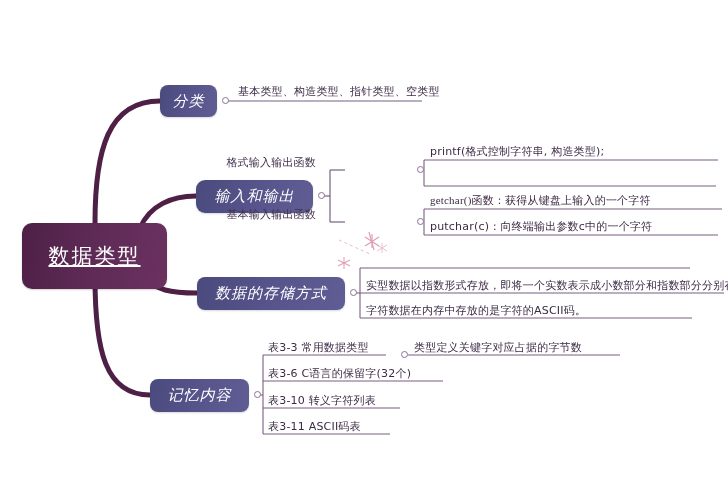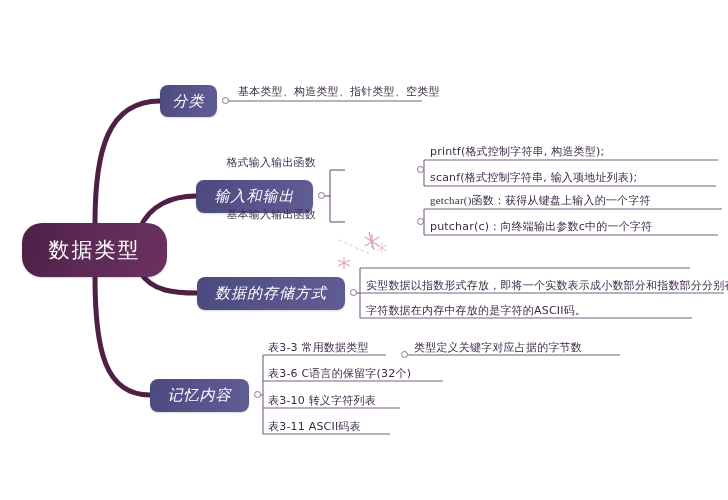--- a/index.html
+++ b/index.html
@@ -41,39 +41,40 @@
     justify-content: center;
     color: #ffffff;
     white-space: nowrap;
     letter-spacing: 0.5px;
   }
 
   .root-node {
     left: 22px;
     top: 223px;
     width: 145px;
-    height: 54px;
-    border-radius: 20px;
+    height: 66px;
+    border-radius: 10px;
     background: linear-gradient(100deg, #4e2046 0%, #5d2a55 45%, #6b3160 100%);
     font-size: 21px;
     letter-spacing: 2px;
     box-shadow: 0 1px 2px rgba(0,0,0,0.18);
+    text-decoration: underline;
   }
 
   .branch-node {
     border-radius: 8px;
     background: linear-gradient(100deg, #4b4a7d 0%, #56548b 50%, #5f5d93 100%);
     font-size: 15px;
     letter-spacing: 1px;
     box-shadow: 0 1px 2px rgba(0,0,0,0.15);
     font-style: italic;
   }
 
   #node-fenlei      { left: 160px; top: 85px;  width: 57px;  height: 32px; }
-  #node-io          { left: 196px; top: 180px; width: 117px; height: 33px; }
+  #node-io          { left: 196px; top: 180px; width: 117px; height: 33px; border-radius: 9px; }
   #node-storage     { left: 197px; top: 277px; width: 148px; height: 33px; }
   #node-memory      { left: 150px; top: 379px; width: 99px;  height: 33px; }
 
   
   .leaf-label {
     position: absolute;
     color: #3c2a45;
     font-size: 11px;
     white-space: nowrap;
     letter-spacing: 0.2px;
@@ -207,21 +208,20 @@
   <div class="dot" style="left:417px; top:166px;"></div>
   <div class="dot" style="left:417px; top:218px;"></div>
   <div class="dot" style="left:401px; top:351px;"></div>
 
   <div class="leaf-label" style="left:238px; top:85px;">基本类型、构造类型、指针类型、空类型</div>
 
   <div class="leaf-label mid" style="left:316px; top:156px; transform:translateX(-100%);">格式输入输出函数</div>
   <div class="leaf-label mid" style="left:316px; top:208px; transform:translateX(-100%);">基本输入输出函数</div>
 
   <div class="leaf-label" style="left:430px; top:145px;">printf(格式控制字符串, 构造类型);</div>
-  <div class="leaf-label" style="left:430px; top:171px;">scanf(格式控制字符串, 输入项地址列表);</div>
   <div class="leaf-label" style="left:430px; top:194px;font-family:Liberation Serif, serif;">getchar()函数：获得从键盘上输入的一个字符</div>
   <div class="leaf-label" style="left:430px; top:220px;">putchar(c)：向终端输出参数c中的一个字符</div>
 
   <div class="leaf-label" style="left:366px; top:279px;">实型数据以指数形式存放，即将一个实数表示成小数部分和指数部分分别存放。</div>
   <div class="leaf-label" style="left:366px; top:304px;">字符数据在内存中存放的是字符的ASCII码。</div>
 
   <div class="leaf-label" style="left:268px; top:341px;">表3-3 常用数据类型</div>
   <div class="leaf-label" style="left:414px; top:341px;">类型定义关键字对应占据的字节数</div>
   <div class="leaf-label" style="left:268px; top:367px;">表3-6 C语言的保留字(32个)</div>
   <div class="leaf-label" style="left:268px; top:394px;">表3-10 转义字符列表</div>

